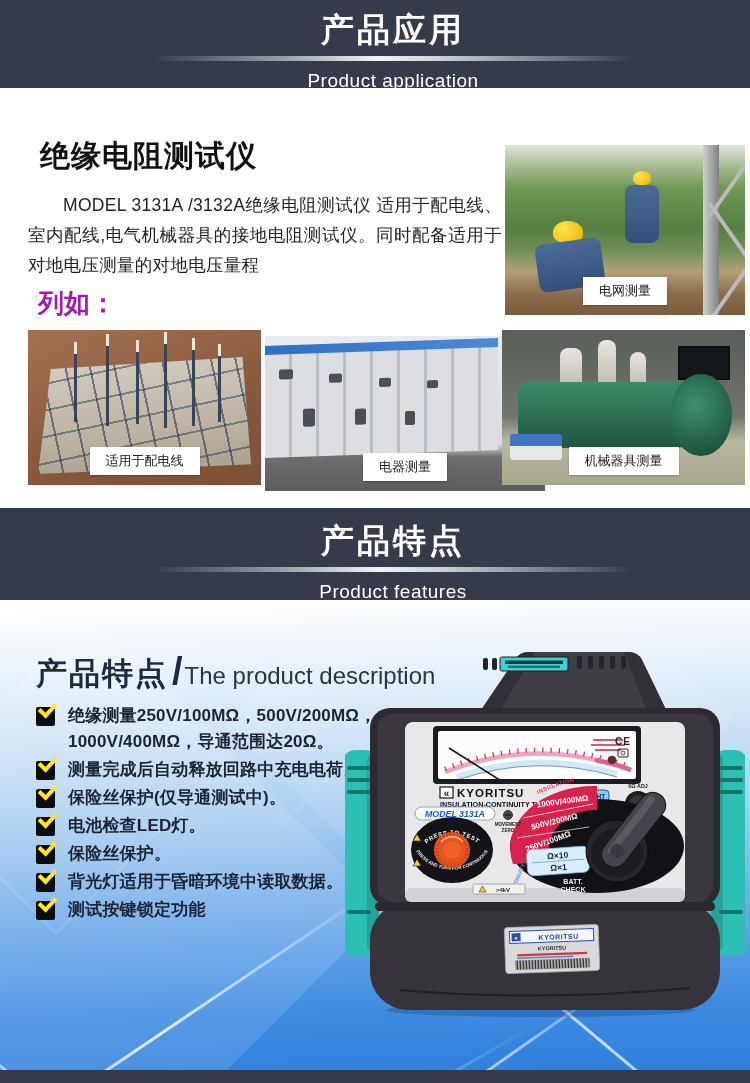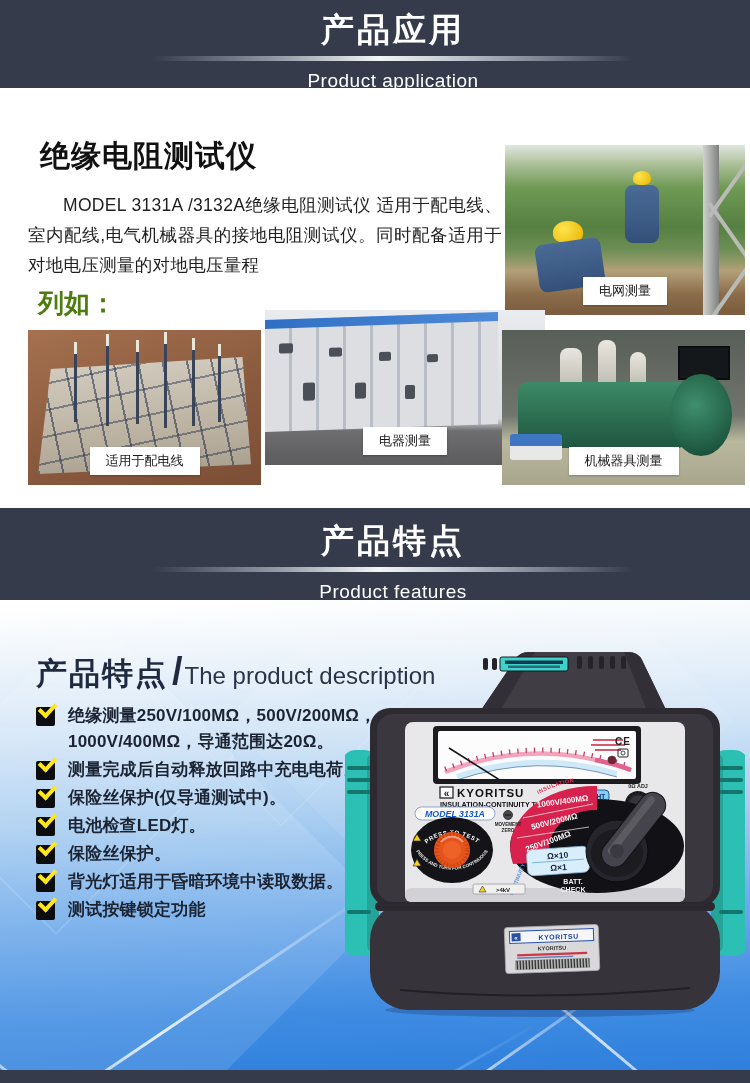--- a/index.html
+++ b/index.html
@@ -11,21 +11,21 @@
   .banner .b-divider{width:490px;height:5px;margin:3px auto 2px auto;border-radius:3px;
         background:linear-gradient(90deg,rgba(140,145,155,0) 1%,#9aa0ab 28%,#f2f4f6 47%,#c3c9d2 62%,rgba(140,145,155,0) 99%);}
   .banner .b-sub{margin:9px;font-size:19px;font-weight:normal;letter-spacing:.5px;}
   #banner-top{top:0;height:88px;}
   #banner-features{top:508px;height:92px;}
   #banner-features .b-title{padding-top:11px;}
   
   .intro-title{position:absolute;left:40px;top:136px;font-size:30px;font-weight:bold;color:#111;letter-spacing:1px;}
   .intro-para{position:absolute;left:28px;top:190px;width:474px;font-size:17.5px;line-height:30px;
         color:#1f1f1f;text-align:justify;text-indent:2em;letter-spacing:.3px;}
-  .example-label{position:absolute;left:38px;top:286px;font-size:26px;font-weight:bold;color:#4d7c0f;}
+  .example-label{position:absolute;left:38px;top:286px;font-size:26px;font-weight:bold;color:#a21caf;}
   
   .photo{position:absolute;overflow:hidden;}
   .photo-label{position:absolute;bottom:10px;left:50%;transform:translateX(-50%);background:#fff;
         color:#1b1b1b;font-size:13px;padding:5px 16px;white-space:nowrap;box-shadow:0 1px 2px rgba(0,0,0,.25);}
   #photo-grid{left:505px;top:145px;width:240px;height:170px;
         background:linear-gradient(180deg,#dfe7df 0%,#a9bd95 12%,#6f9a54 25%,#567f42 48%,#6e8f55 62%,#b3a078 74%,#8a6b4a 88%,#7a5c3e 100%);}
   .pylon{position:absolute;right:26px;top:0;width:16px;height:170px;background:linear-gradient(90deg,#cfd2ce,#9fa29e 60%,#7e817d);}
   .pylon-brace{position:absolute;right:8px;width:4px;height:90px;background:#b9bcb6;}
   .pb1{top:-10px;transform:rotate(35deg);}
   .pb2{top:50px;transform:rotate(-35deg);}
@@ -33,21 +33,21 @@
   .worker{position:absolute;}
   .helmet{position:absolute;border-radius:50% 50% 40% 40%;background:radial-gradient(circle at 35% 35%,#ffe44d,#e8b400);}
   .torso{position:absolute;border-radius:8px;background:linear-gradient(180deg,#4a6b96,#33507a);}
   #photo-building{left:28px;top:330px;width:233px;height:155px;background:linear-gradient(160deg,#a5714f,#8a5a3e 55%,#7c4f36);}
   .pit{position:absolute;left:10px;top:22px;width:213px;height:122px;background:linear-gradient(175deg,#d6d0c4,#b9af9e 70%,#a79d8c);
         clip-path:polygon(6% 14%,96% 4%,100% 92%,0 100%);}
   .pit-grid{position:absolute;inset:0;
         background:repeating-linear-gradient(78deg,rgba(35,48,75,.55) 0 2px,transparent 2px 24px),
                    repeating-linear-gradient(-12deg,rgba(35,48,75,.45) 0 2px,transparent 2px 26px);}
   .rebar{position:absolute;width:3px;background:linear-gradient(180deg,#e9e6da 0 12px,#3a4458 12px);}
-  #photo-electrical{left:265px;top:310px;width:280px;height:155px;background:linear-gradient(180deg,#e9ebee 0%,#d9dce0 70%,#6e6e70 78%,#5c5c5e 100%);}
+  #photo-electrical{left:265px;top:336px;width:280px;height:155px;background:linear-gradient(180deg,#e9ebee 0%,#d9dce0 70%,#6e6e70 78%,#5c5c5e 100%);}
   .cabinets{position:absolute;left:0;top:6px;width:233px;height:112px;transform:skewY(-2deg);
         background:repeating-linear-gradient(90deg,#dcdee2 0 24px,#b9bec6 24px 27px);}
   .cab-top{position:absolute;left:0;top:0;width:233px;height:9px;background:linear-gradient(90deg,#2f6fc4,#4d8ad8);}
   .cab-win{position:absolute;background:#4b5058;border-radius:2px;}
   #photo-machine{left:502px;top:330px;width:243px;height:155px;background:linear-gradient(180deg,#585e58 0%,#70756d 55%,#b9b89d 72%,#a8a78e 100%);}
   .gen-body{position:absolute;left:16px;top:52px;width:170px;height:66px;border-radius:10px;
         background:linear-gradient(180deg,#3c8a68,#2a6a4e 60%,#1f5640);}
   .gen-end{position:absolute;left:168px;top:44px;width:62px;height:82px;border-radius:50%;
         background:radial-gradient(circle at 40% 38%,#3f8f6d,#1f5a42 70%,#164534);}
   .gen-pipe{position:absolute;background:linear-gradient(180deg,#e8e6de,#b8b6ac);border-radius:8px;}

